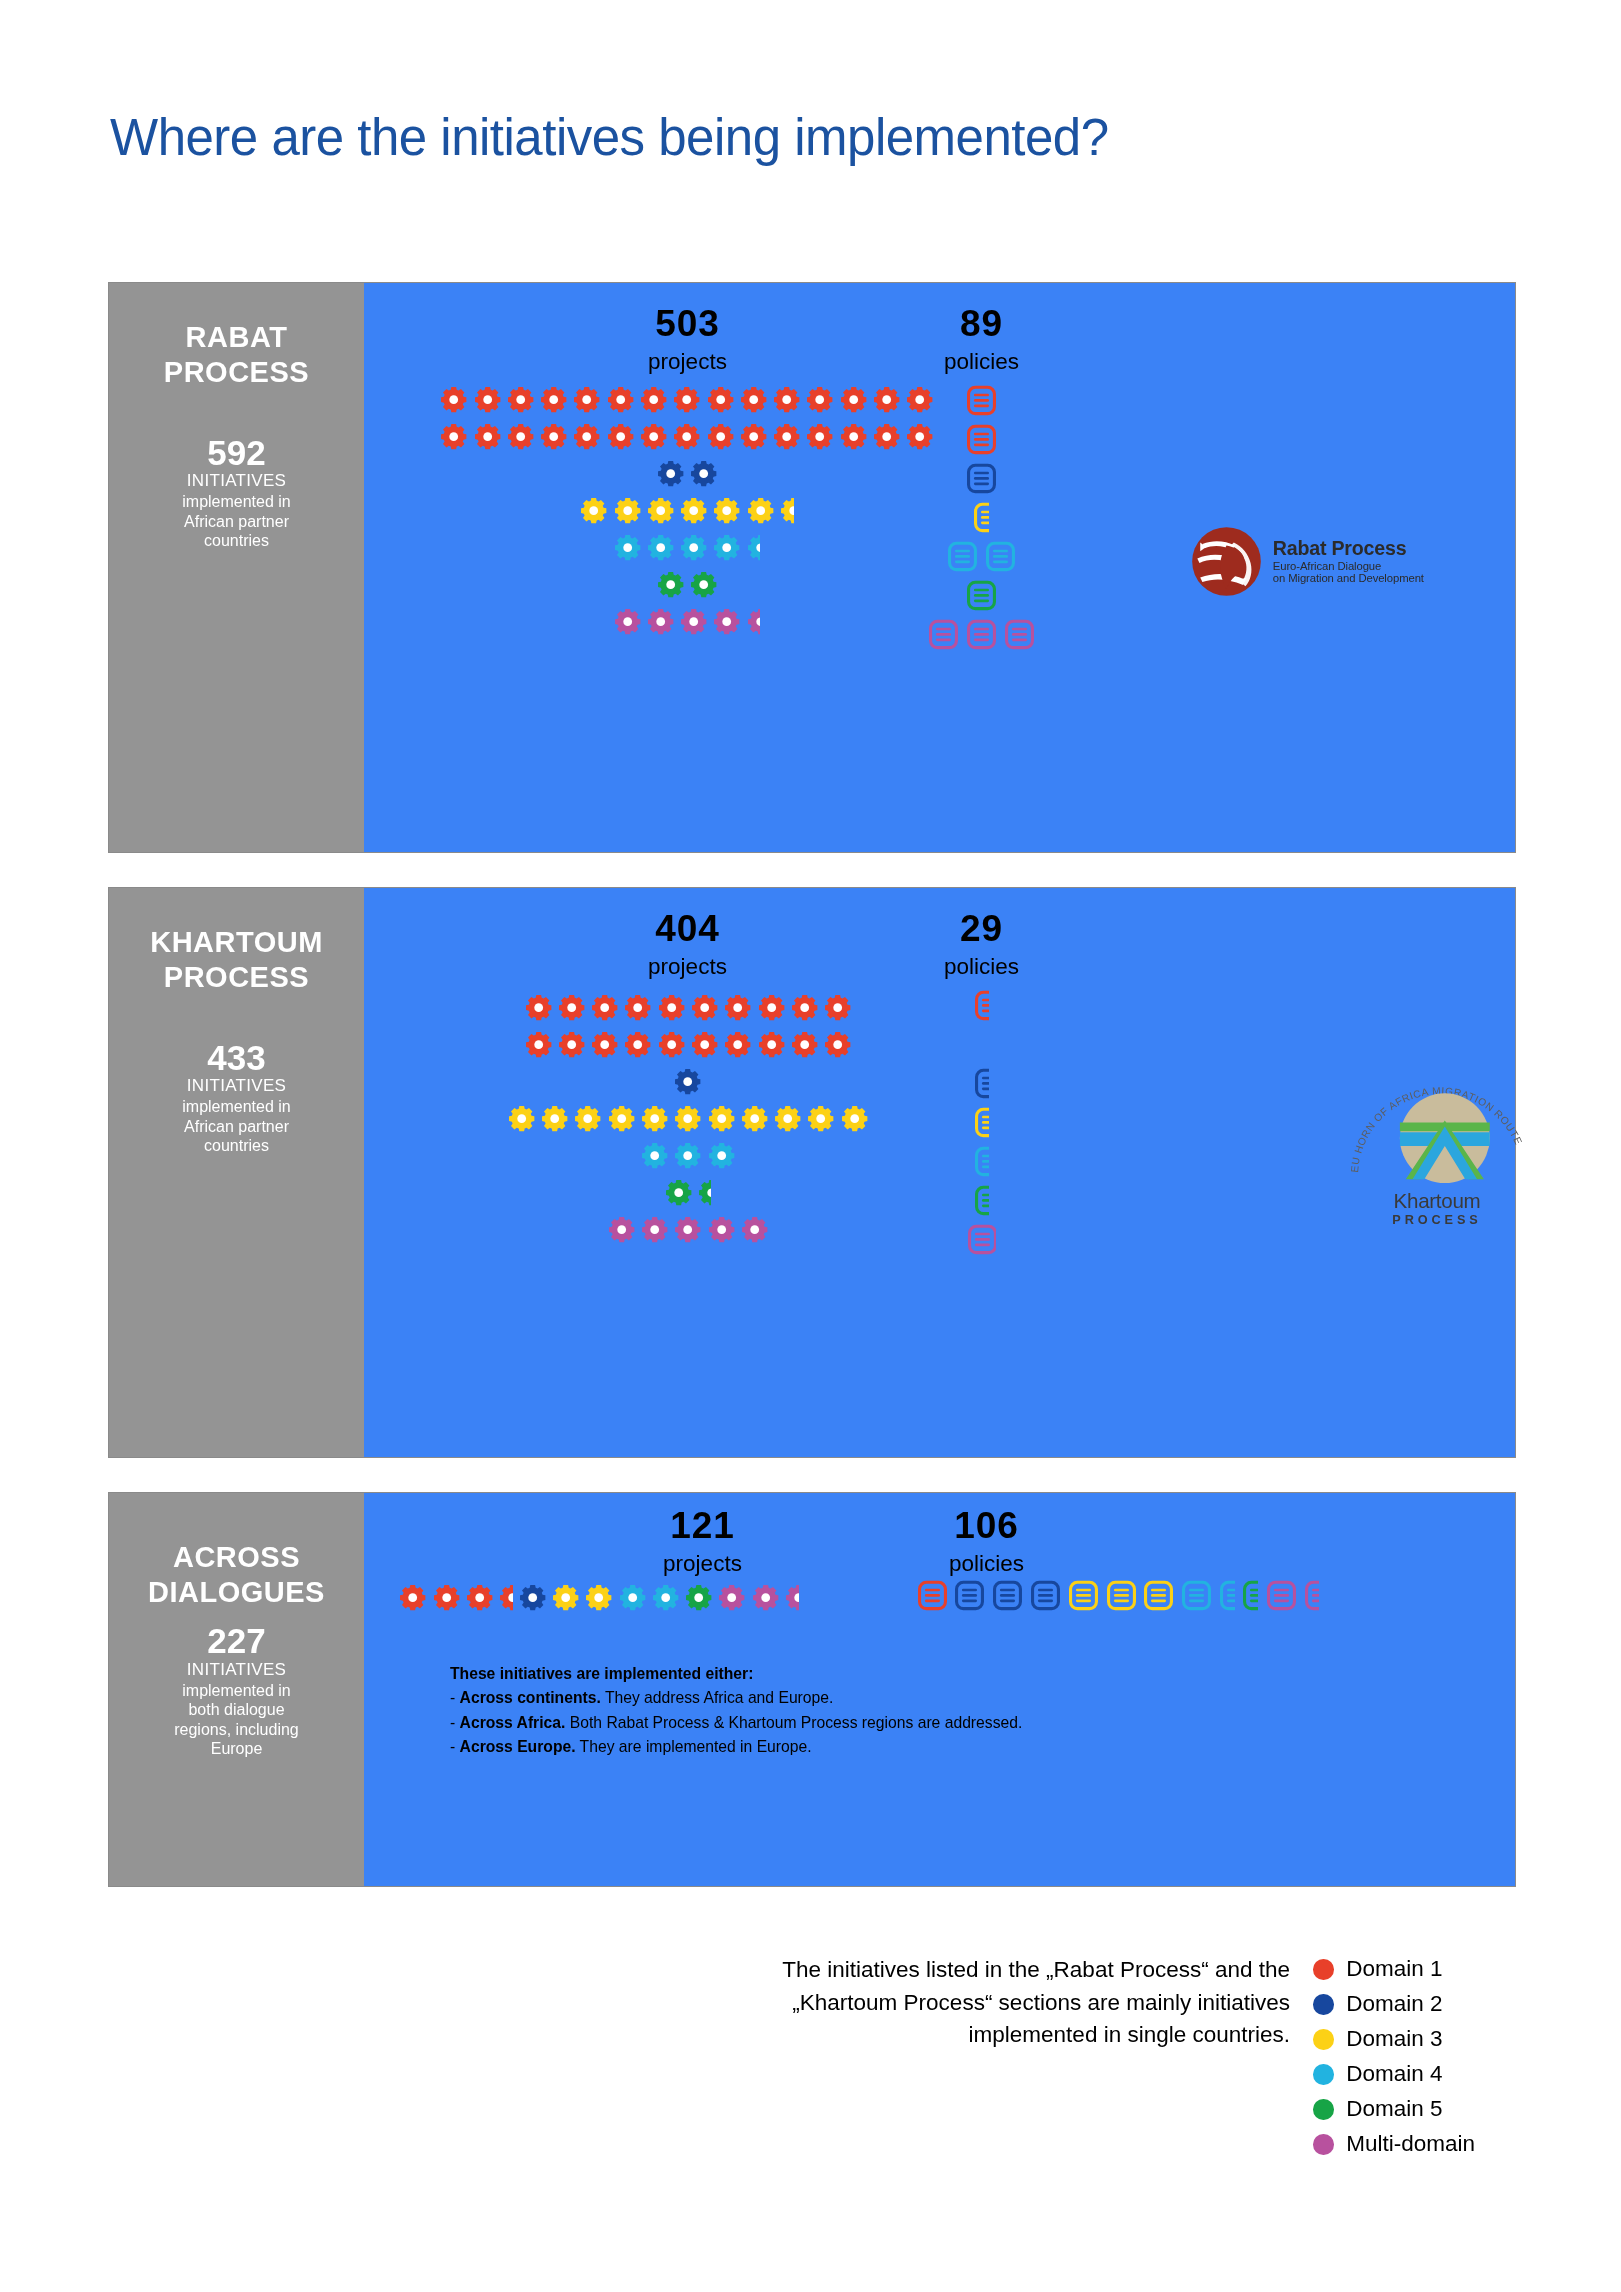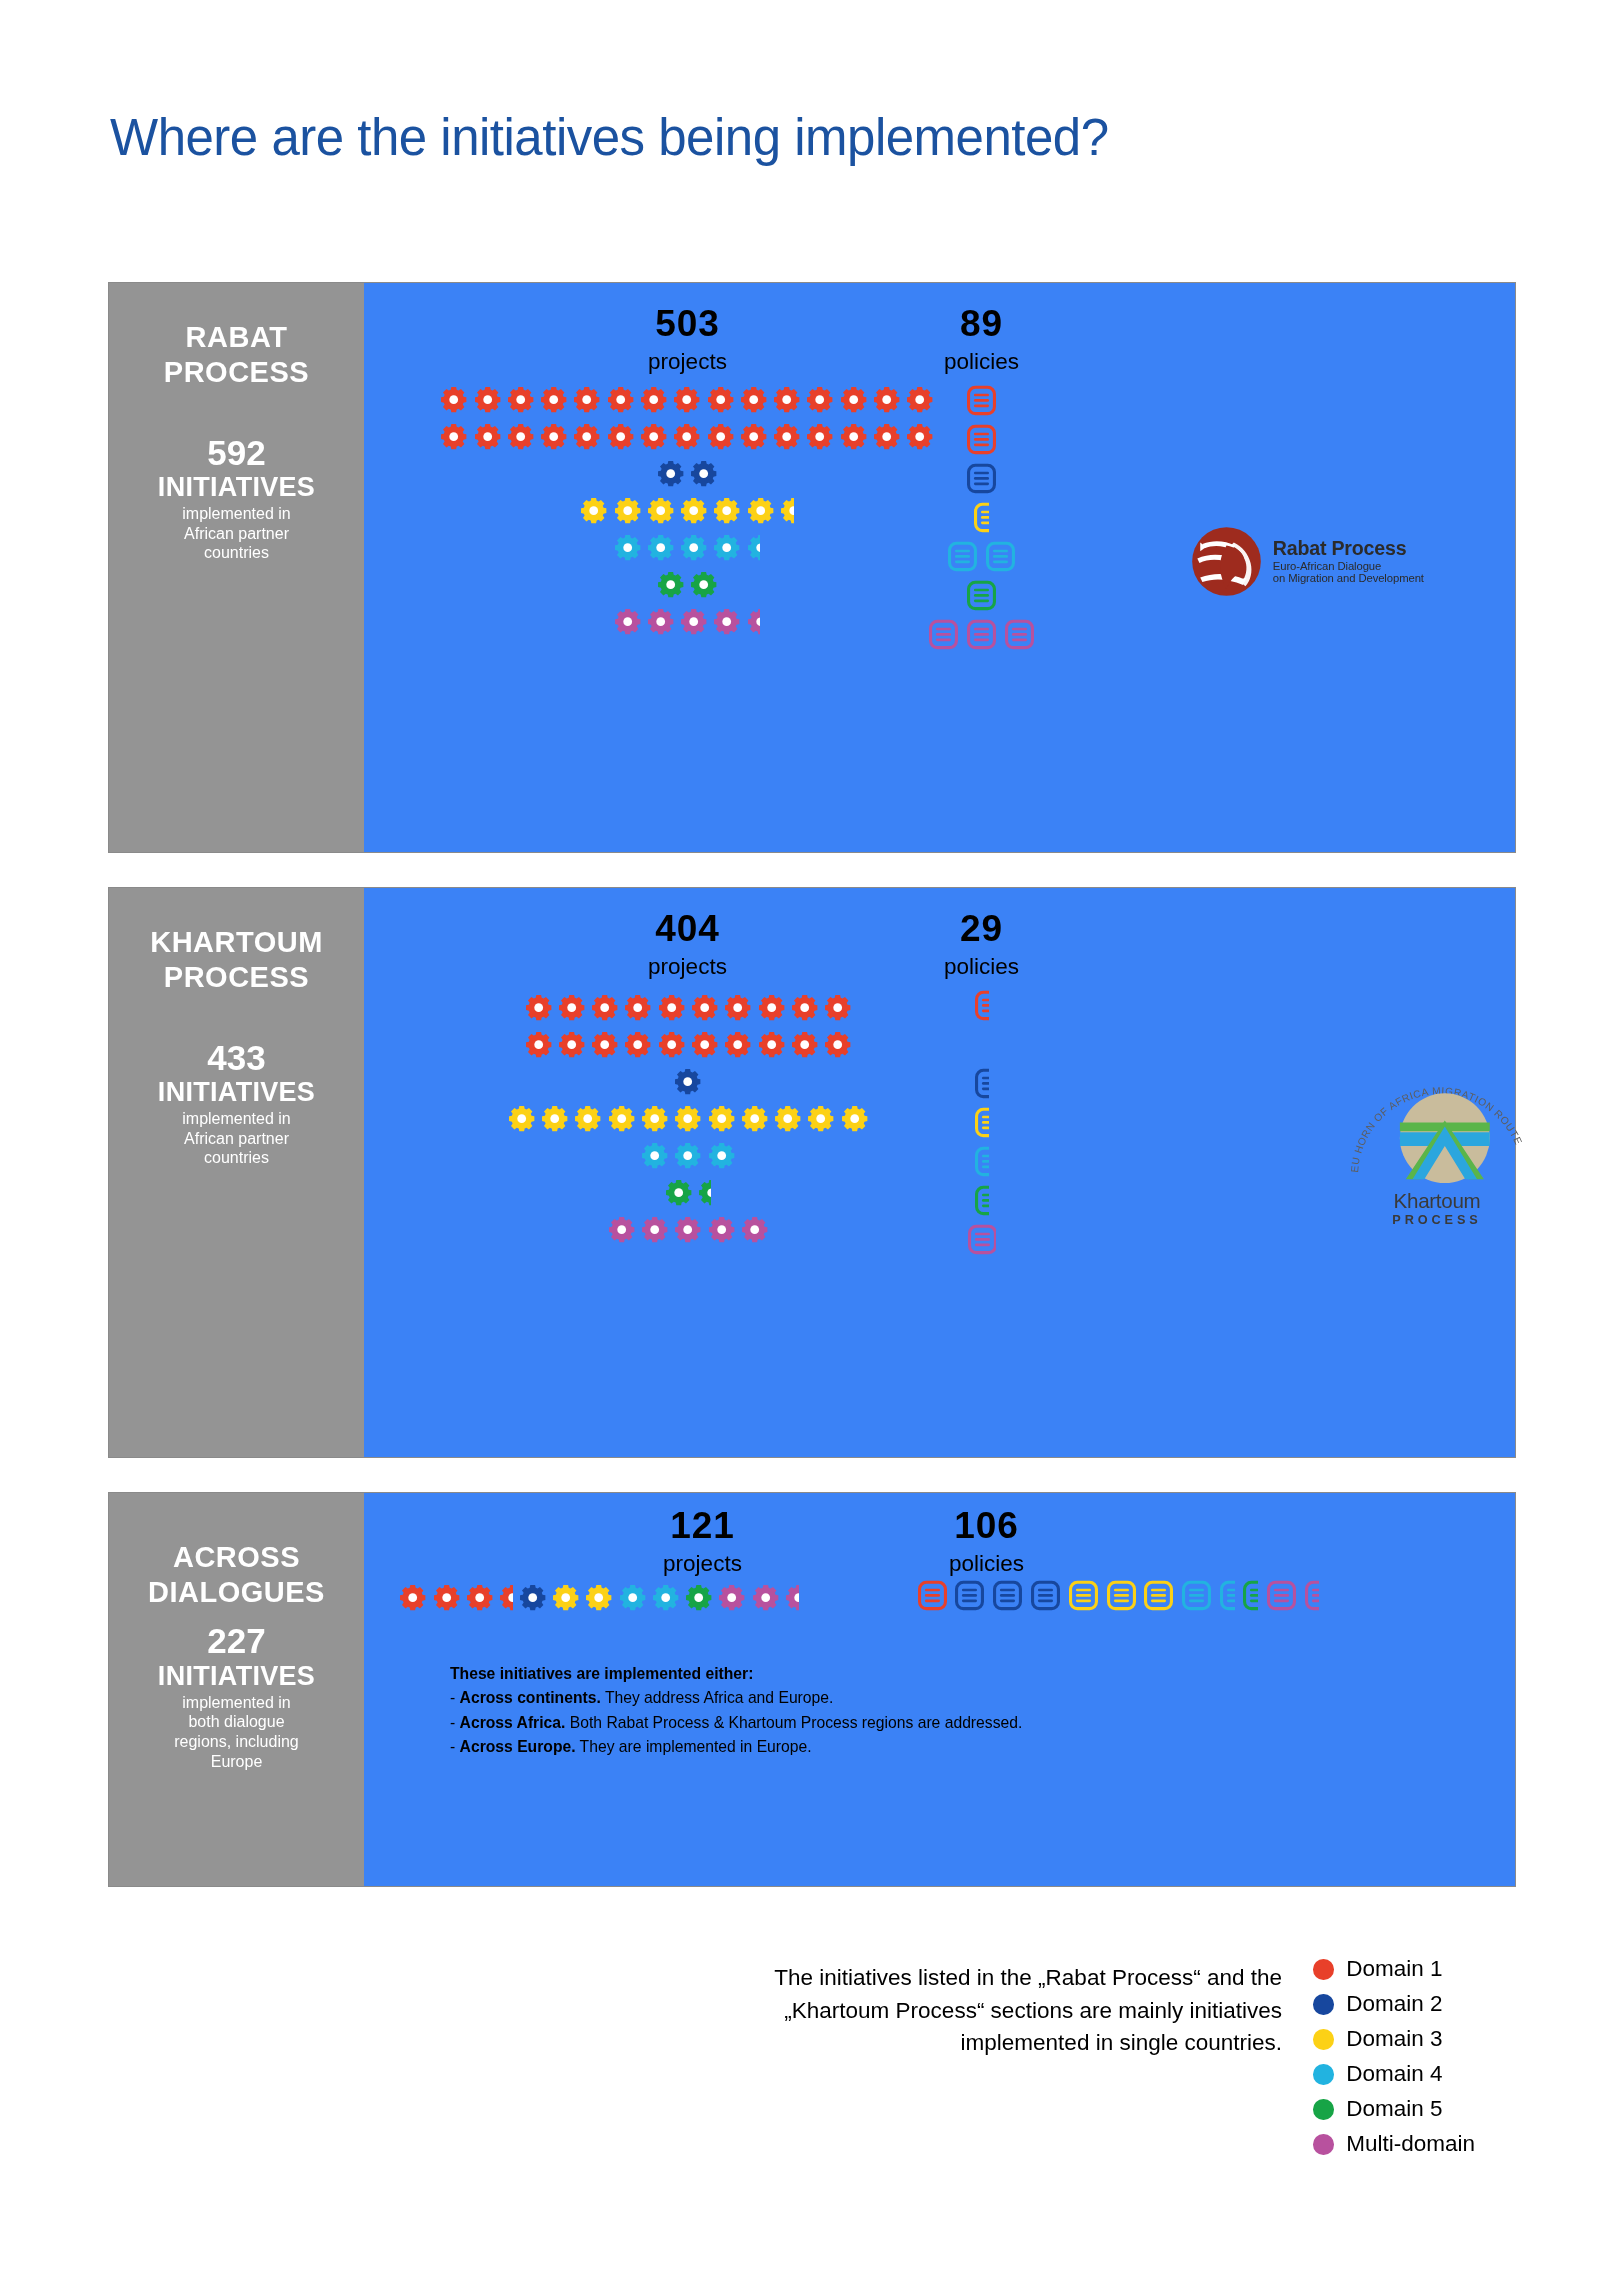--- a/index.html
+++ b/index.html
@@ -66,22 +66,22 @@
     white-space: pre-line;
   }
   .side-gap { height: 45px; }
   #panel-across .side-gap { height: 13.7px; }
   .side-count {
     font-size: 35px;
     font-weight: bold;
     line-height: 1.05;
   }
   .side-initiatives {
-    font-size: 27px;
-    font-weight: bold;
+    font-size: 17px;
+    font-weight: normal;
     letter-spacing: 0.3px;
     line-height: 1.22;
   }
   .side-desc {
     font-size: 16px;
     font-weight: normal;
     line-height: 1.22;
     white-space: pre-line;
   }
 
@@ -151,21 +151,21 @@
   .footer { position: absolute; left: 0; top: 1950px; width: 1621px; }
   .footer-text {
     position: absolute;
     right: 327px;
     top: 0;
     width: 608px;
     text-align: right;
     font-size: 22.5px;
     line-height: 1.45;
   }
-  .footer-text p { margin: 12px; }
+  .footer-text p { margin: 4px; }
   .footer-text .p2 { margin-top: 33px; }
 
   .legend { position: absolute; left: 1313px; top: 2px; }
   .legend-row {
     display: flex;
     align-items: center;
     gap: 12.7px;
     height: 35px;
   }
   .legend-dot { width: 20.6px; height: 20.6px; border-radius: 50%; flex: 0 0 auto; }

